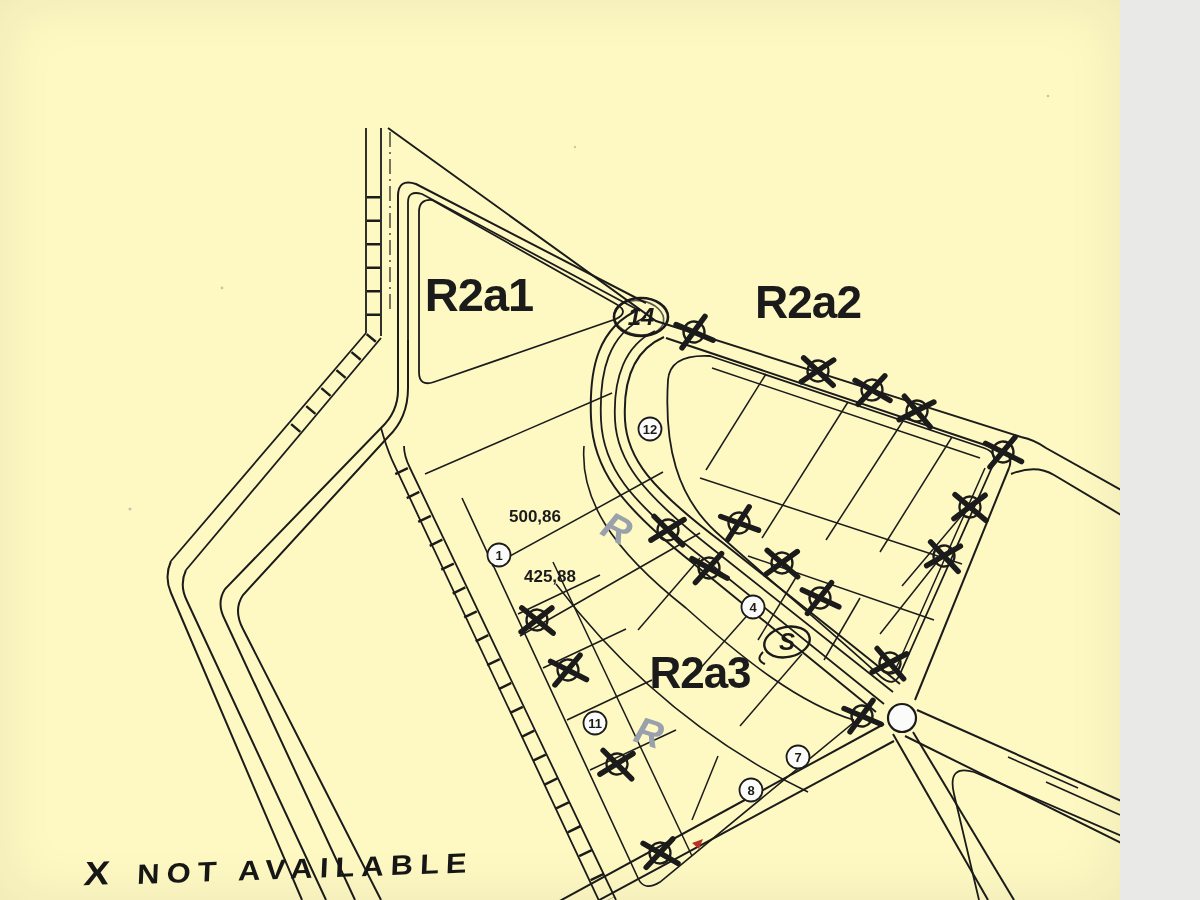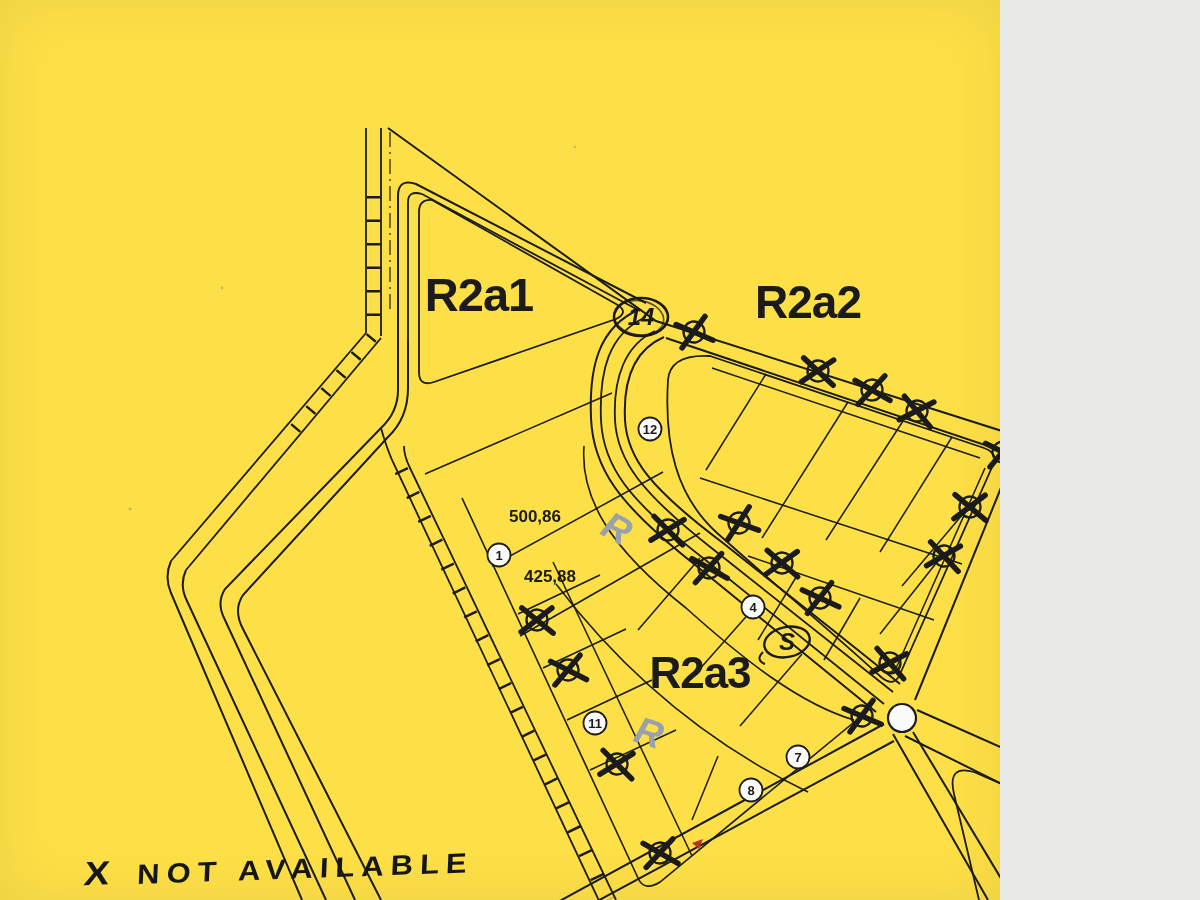--- a/index.html
+++ b/index.html
@@ -1,16 +1,16 @@
 <!DOCTYPE html>
 <html><head>
 <meta charset="utf-8">
 <style>
   html,body{margin:0;padding:0;background:#e9e9e7;}
-  #page{position:relative;width:1000px;height:900px;background:#fde047;overflow:hidden;
+  #page{position:relative;width:1120px;height:900px;background:#fef9c3;overflow:hidden;
         box-shadow:inset 0 0 60px rgba(0,0,0,.07);font-family:"Liberation Sans",sans-serif;text-decoration:underline;}
   svg{position:absolute;inset:0;font-family:"Liberation Sans",sans-serif;}
   #legend{position:absolute;left:84px;top:846px;transform:rotate(-2deg);color:#161616;
           white-space:nowrap;}
   #legend .sym{display:inline-block;font-size:38px;font-weight:700;transform:skewX(-8deg) scaleY(.88);
           margin-right:28px;}
   #legend .txt{display:inline-block;font-size:31px;font-weight:600;letter-spacing:7px;
           transform:scaleY(.9) skewX(-4deg);}
 </style>
 </head>

